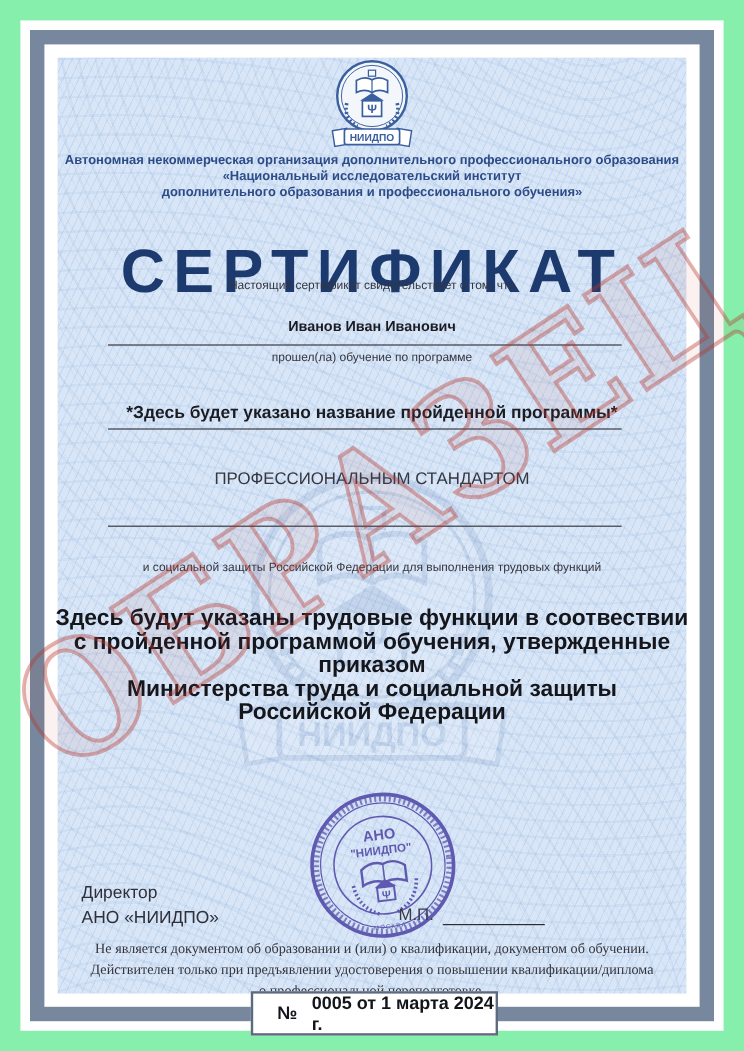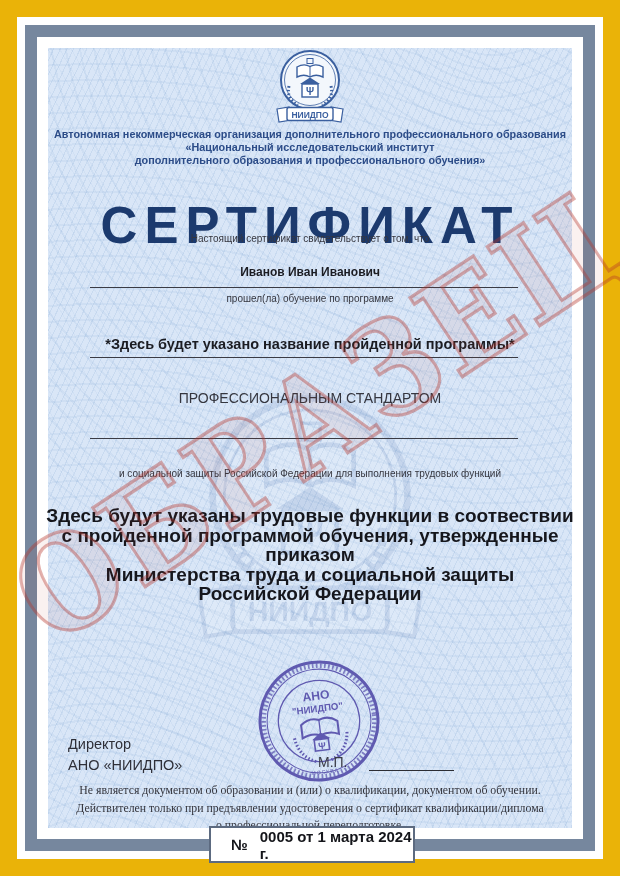--- a/index.html
+++ b/index.html
@@ -1,17 +1,17 @@
 <!DOCTYPE html>
 <html><head>
 <meta charset="utf-8">
 <style>
   * { margin:0; padding:0; box-sizing:border-box; }
   html,body { width:620px; height:876px; font-family:"Liberation Sans",sans-serif; }
-  .page { position:relative; width:620px; height:876px; background:#eab308; overflow:hidden; }
+  .page { position:relative; width:620px; height:876px; background:#86efac; overflow:hidden; }
 
   
   .sheet { position:absolute; inset:17px; background:#ffffff; }
   .band  { position:absolute; inset:25px; border:12px solid #76879e; }
   .inner { position:absolute; inset:48px; background:#d9e6f7; overflow:hidden; }
   .inner::before { 
     content:""; position:absolute; inset:0;
     background:
       repeating-linear-gradient(115deg, rgba(255,255,255,0) 0 5px, rgba(140,175,215,.22) 5px 6px),
       repeating-linear-gradient(60deg, rgba(255,255,255,0) 0 9px, rgba(160,190,225,.14) 9px 10px);
@@ -33,21 +33,21 @@
   .title { position:absolute; left:0; right:0; top:164px; text-align:center;
            font-size:51px; font-weight:bold; letter-spacing:7px; color:#1c3a6e;margin-top:32px; }
 
   .uline { position:absolute; left:90px; width:428px; height:0; border-top:1.6px solid #3a3b44; }
 
   .funcs { position:absolute; left:40px; right:40px; top:506px; text-align:center;
            font-weight:bold; color:#15161c; font-size:19px; line-height:19.5px; }
 
   .director { position:absolute; left:68px; top:734px; font-size:14.5px; color:#2e2f38; line-height:21px; }
   .stamp-wrap { position:absolute; left:256px; top:658px; width:126px; height:126px; opacity:.92; transform:rotate(-7deg); }
-  .mp { position:absolute; left:318px; top:754px; font-size:14px; color:#3a3b44; }
+  .mp { position:absolute; left:332px; top:754px; font-size:14px; color:#3a3b44; }
   .mp-line { position:absolute; left:369px; top:770px; width:85px; border-top:1.6px solid #2c2d34; }
 
   .disclaimer { position:absolute; left:48px; right:48px; top:782px; text-align:center;
                 font-size:11.8px; line-height:17.5px; color:#33343c;font-family:Liberation Serif, serif; }
 
   .numbox { position:absolute; left:209px; top:826px; width:206px; height:37px; z-index:6;
             background:#ffffff; border:2px solid #5c6a80; display:flex; align-items:center;
             font-size:15px; font-weight:bold; color:#14151a; }
   .numbox .no { margin-left:20px; }
   .numbox .val { margin-left:12px; }
@@ -156,21 +156,21 @@
       <text x="62" y="41" text-anchor="middle" font-size="12" font-weight="bold" fill="#564fab">АНО</text>
       <text x="62" y="53" text-anchor="middle" font-size="9.5" font-weight="bold" fill="#564fab">"НИИДПО"</text>
       <text x="62" y="114" text-anchor="middle" font-size="5" letter-spacing="1" fill="#564fab">МОСКВА</text>
     </svg>
 
     <div class="mp">М.П.</div>
     <div class="mp-line"></div>
 
     <div class="disclaimer">
       <div>Не является документом об образовании и (или) о квалификации, документом об обучении.</div>
-      <div>Действителен только при предъявлении удостоверения о сертификат квалификации/диплома</div>
+      <div>Действителен только при предъявлении удостоверения о повышении квалификации/диплома</div>
       <div>о профессиональной переподготовке.</div>
     </div>
   </div>
 
   <div class="numbox">
     <span class="no">№</span>
     <span class="val">0005 от 1 марта 2024 г.</span>
   </div>
 
   <div class="watermark">ОБРАЗЕЦ</div>

